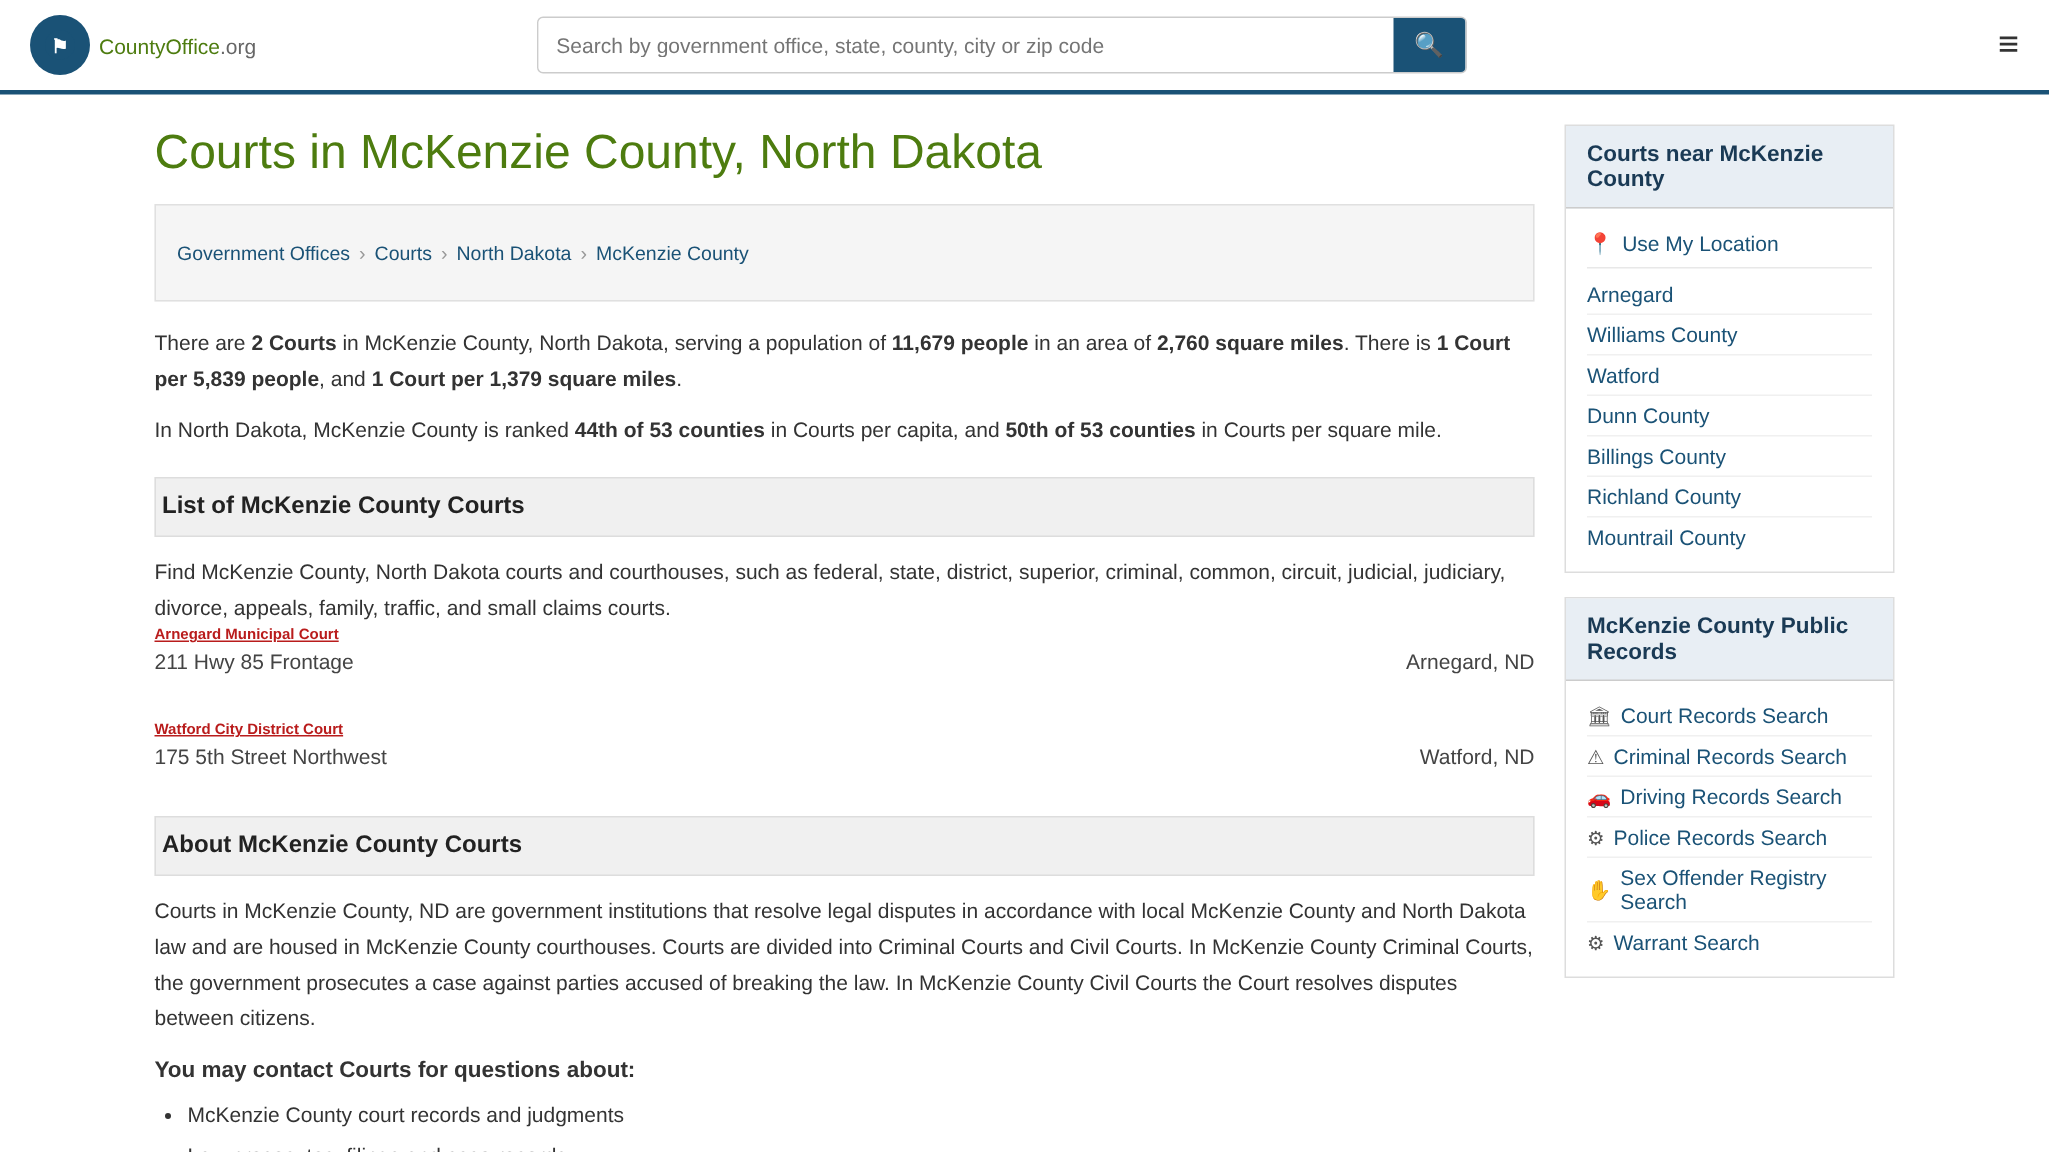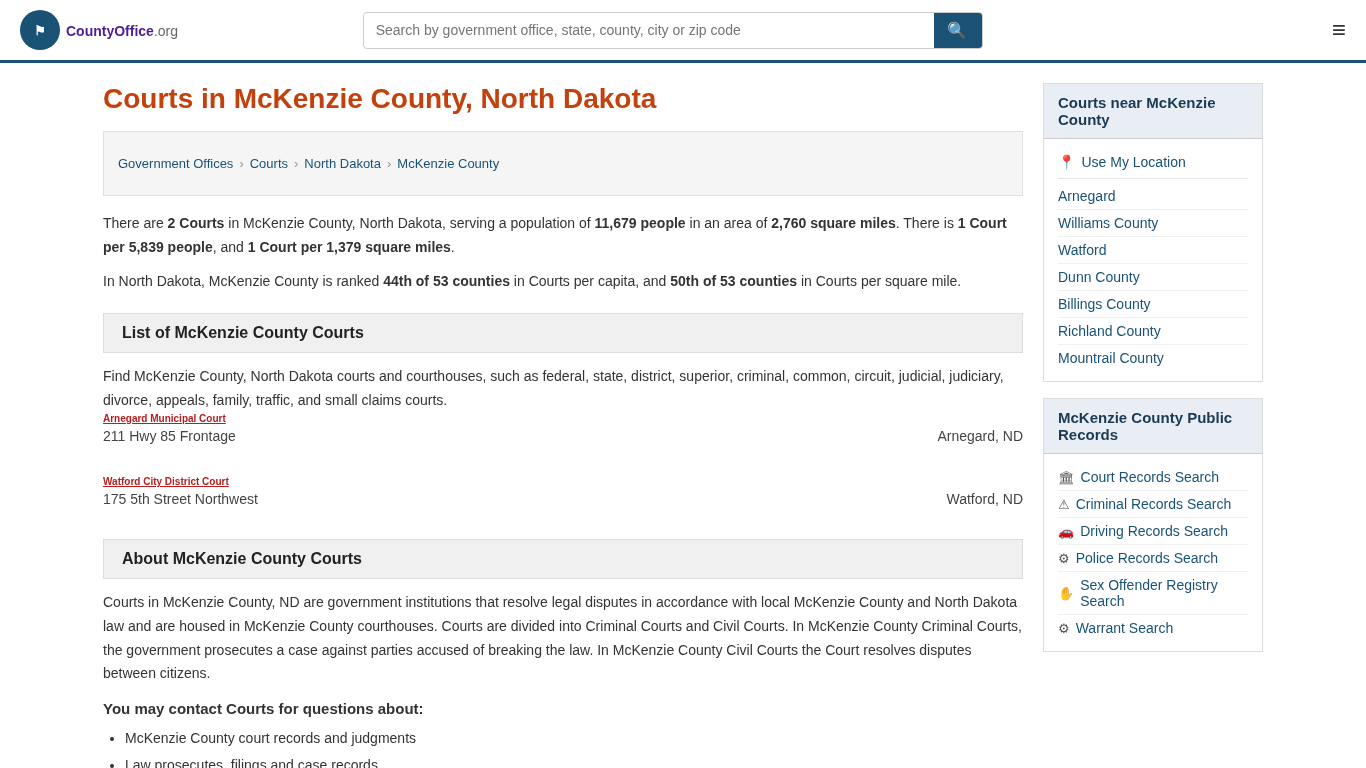--- a/index.html
+++ b/index.html
@@ -85,23 +85,23 @@
     .main-content {
       flex: 1;
     }
     .sidebar {
       width: 220px;
       flex-shrink: 0;
     }
 
     
     .page-title {
-      font-size: 28px;
-      font-weight: bold;
-      color: #c2410c;
+      font-size: 32px;
+      font-weight: normal;
+      color: #4d7c0f;
       margin-bottom: 16px;
     }
 
     
     .breadcrumb {
       background: #f5f5f5;
       padding: 24px 14px;
       border: 1px solid #e0e0e0;
       font-size: 13px;
       color: #555;
@@ -122,21 +122,21 @@
       font-size: 14px;
       line-height: 1.7;
       margin-bottom: 10px;
     }
     .stats-text strong { font-weight: bold; }
 
     
     .section-header {
       background: #f0f0f0;
       border: 1px solid #ddd;
-      padding: 10px 18px;
+      padding: 10px 4px;
       font-size: 16px;
       font-weight: bold;
       color: #222;
       margin: 20px 0 12px 0;
     }
 
     
     .court-entry {
       margin-bottom: 20px;
       padding-bottom: 12px;
@@ -226,21 +226,21 @@
 
 <header class="header">
   <a class="logo-area" href="#">
     <div class="logo-circle">
       <svg width="24" height="24" viewBox="0 0 24 24" fill="none">
         <circle cx="12" cy="12" r="10" fill="#1a5276"></circle>
         <text x="12" y="17" text-anchor="middle" fill="white" font-size="13" font-weight="bold">⚑</text>
       </svg>
     </div>
     <div class="logo-text">
-      <span style="color:#4c1d95;font-weight:bold;">CountyOffice</span><span>.org</span>
+      <span style="color:#4d7c0f;font-weight:normal;">CountyOffice</span><span>.org</span>
     </div>
   </a>
 
   <div class="search-bar">
     <input type="text" placeholder="Search by government office, state, county, city or zip code" style="">
     <button>
       <span>🔍</span>
     </button>
   </div>
 

